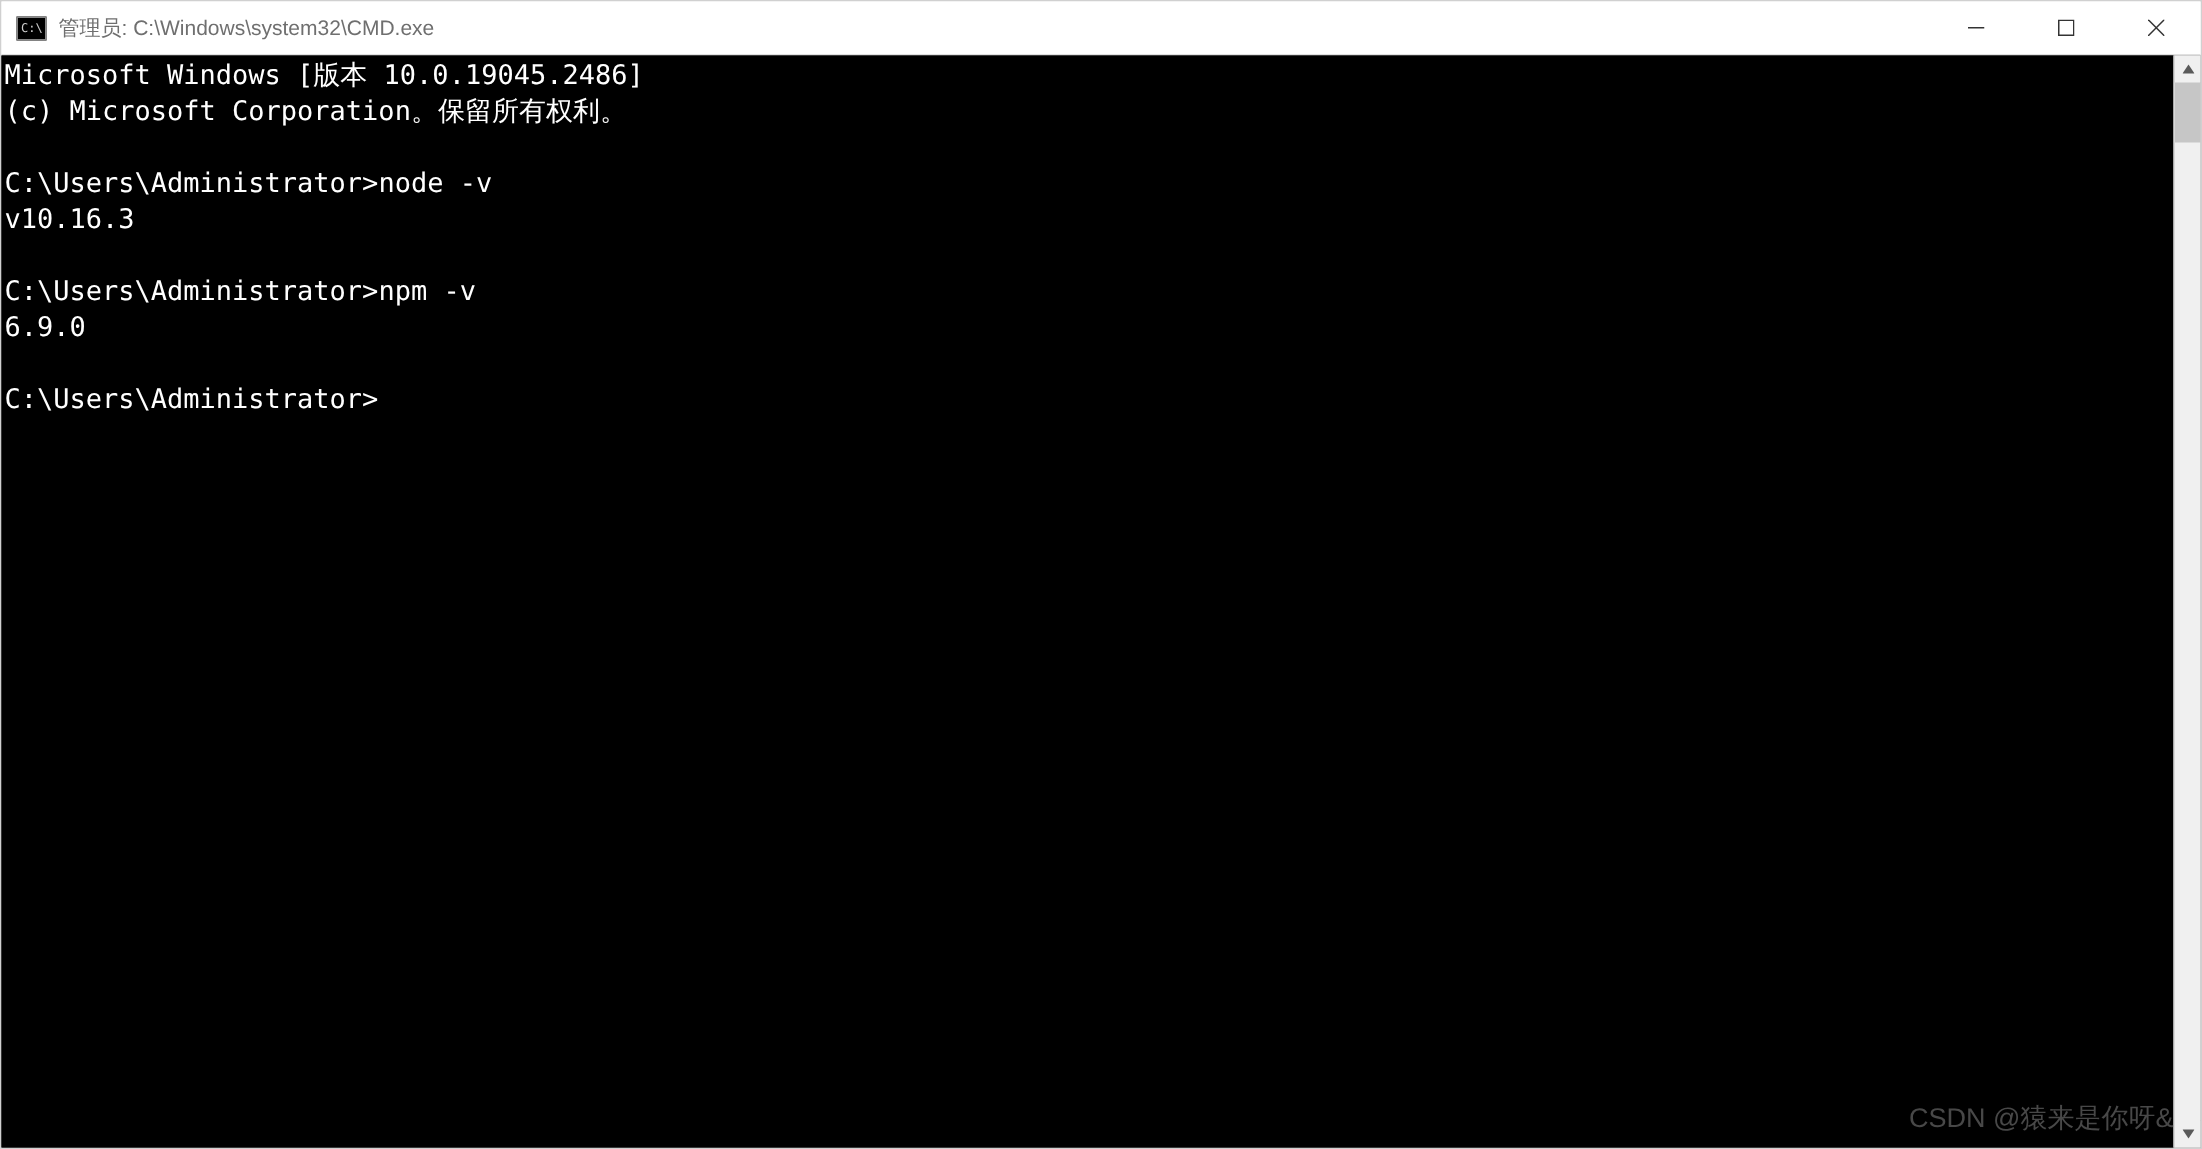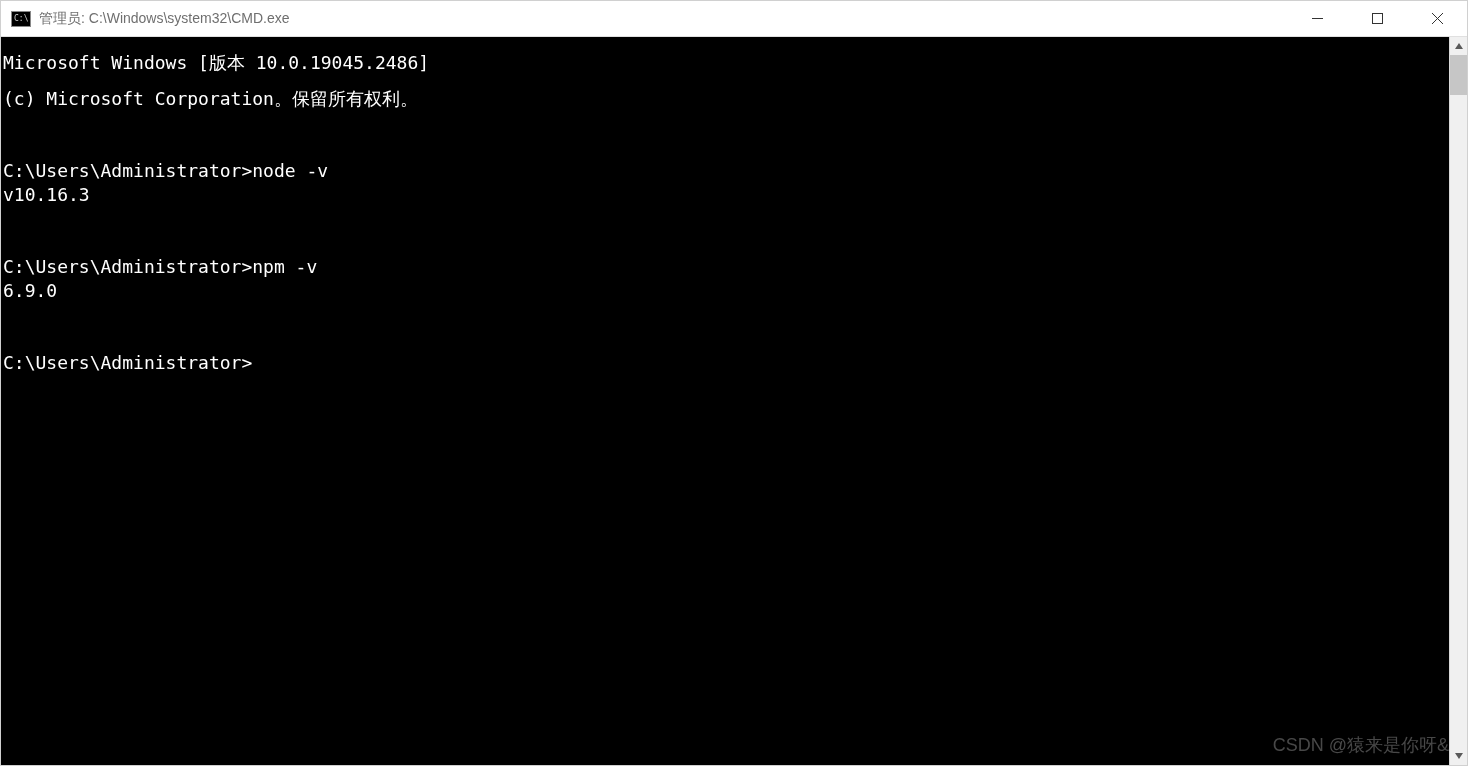--- a/index.html
+++ b/index.html
@@ -127,21 +127,20 @@
       position: absolute;
       bottom: 8px;
       right: 18px;
       color: rgba(120, 120, 120, 0.6);
       font-size: 18px;
       font-family: "Microsoft YaHei", sans-serif;
       pointer-events: none;
     }
     .term-line {
       display: block;
-      margin-top: 12px;
     }
     .prompt, .cmd, .out {
       display: inline;
     }
   </style>
 </head>
 <body>
 
 <div class="window">
 

